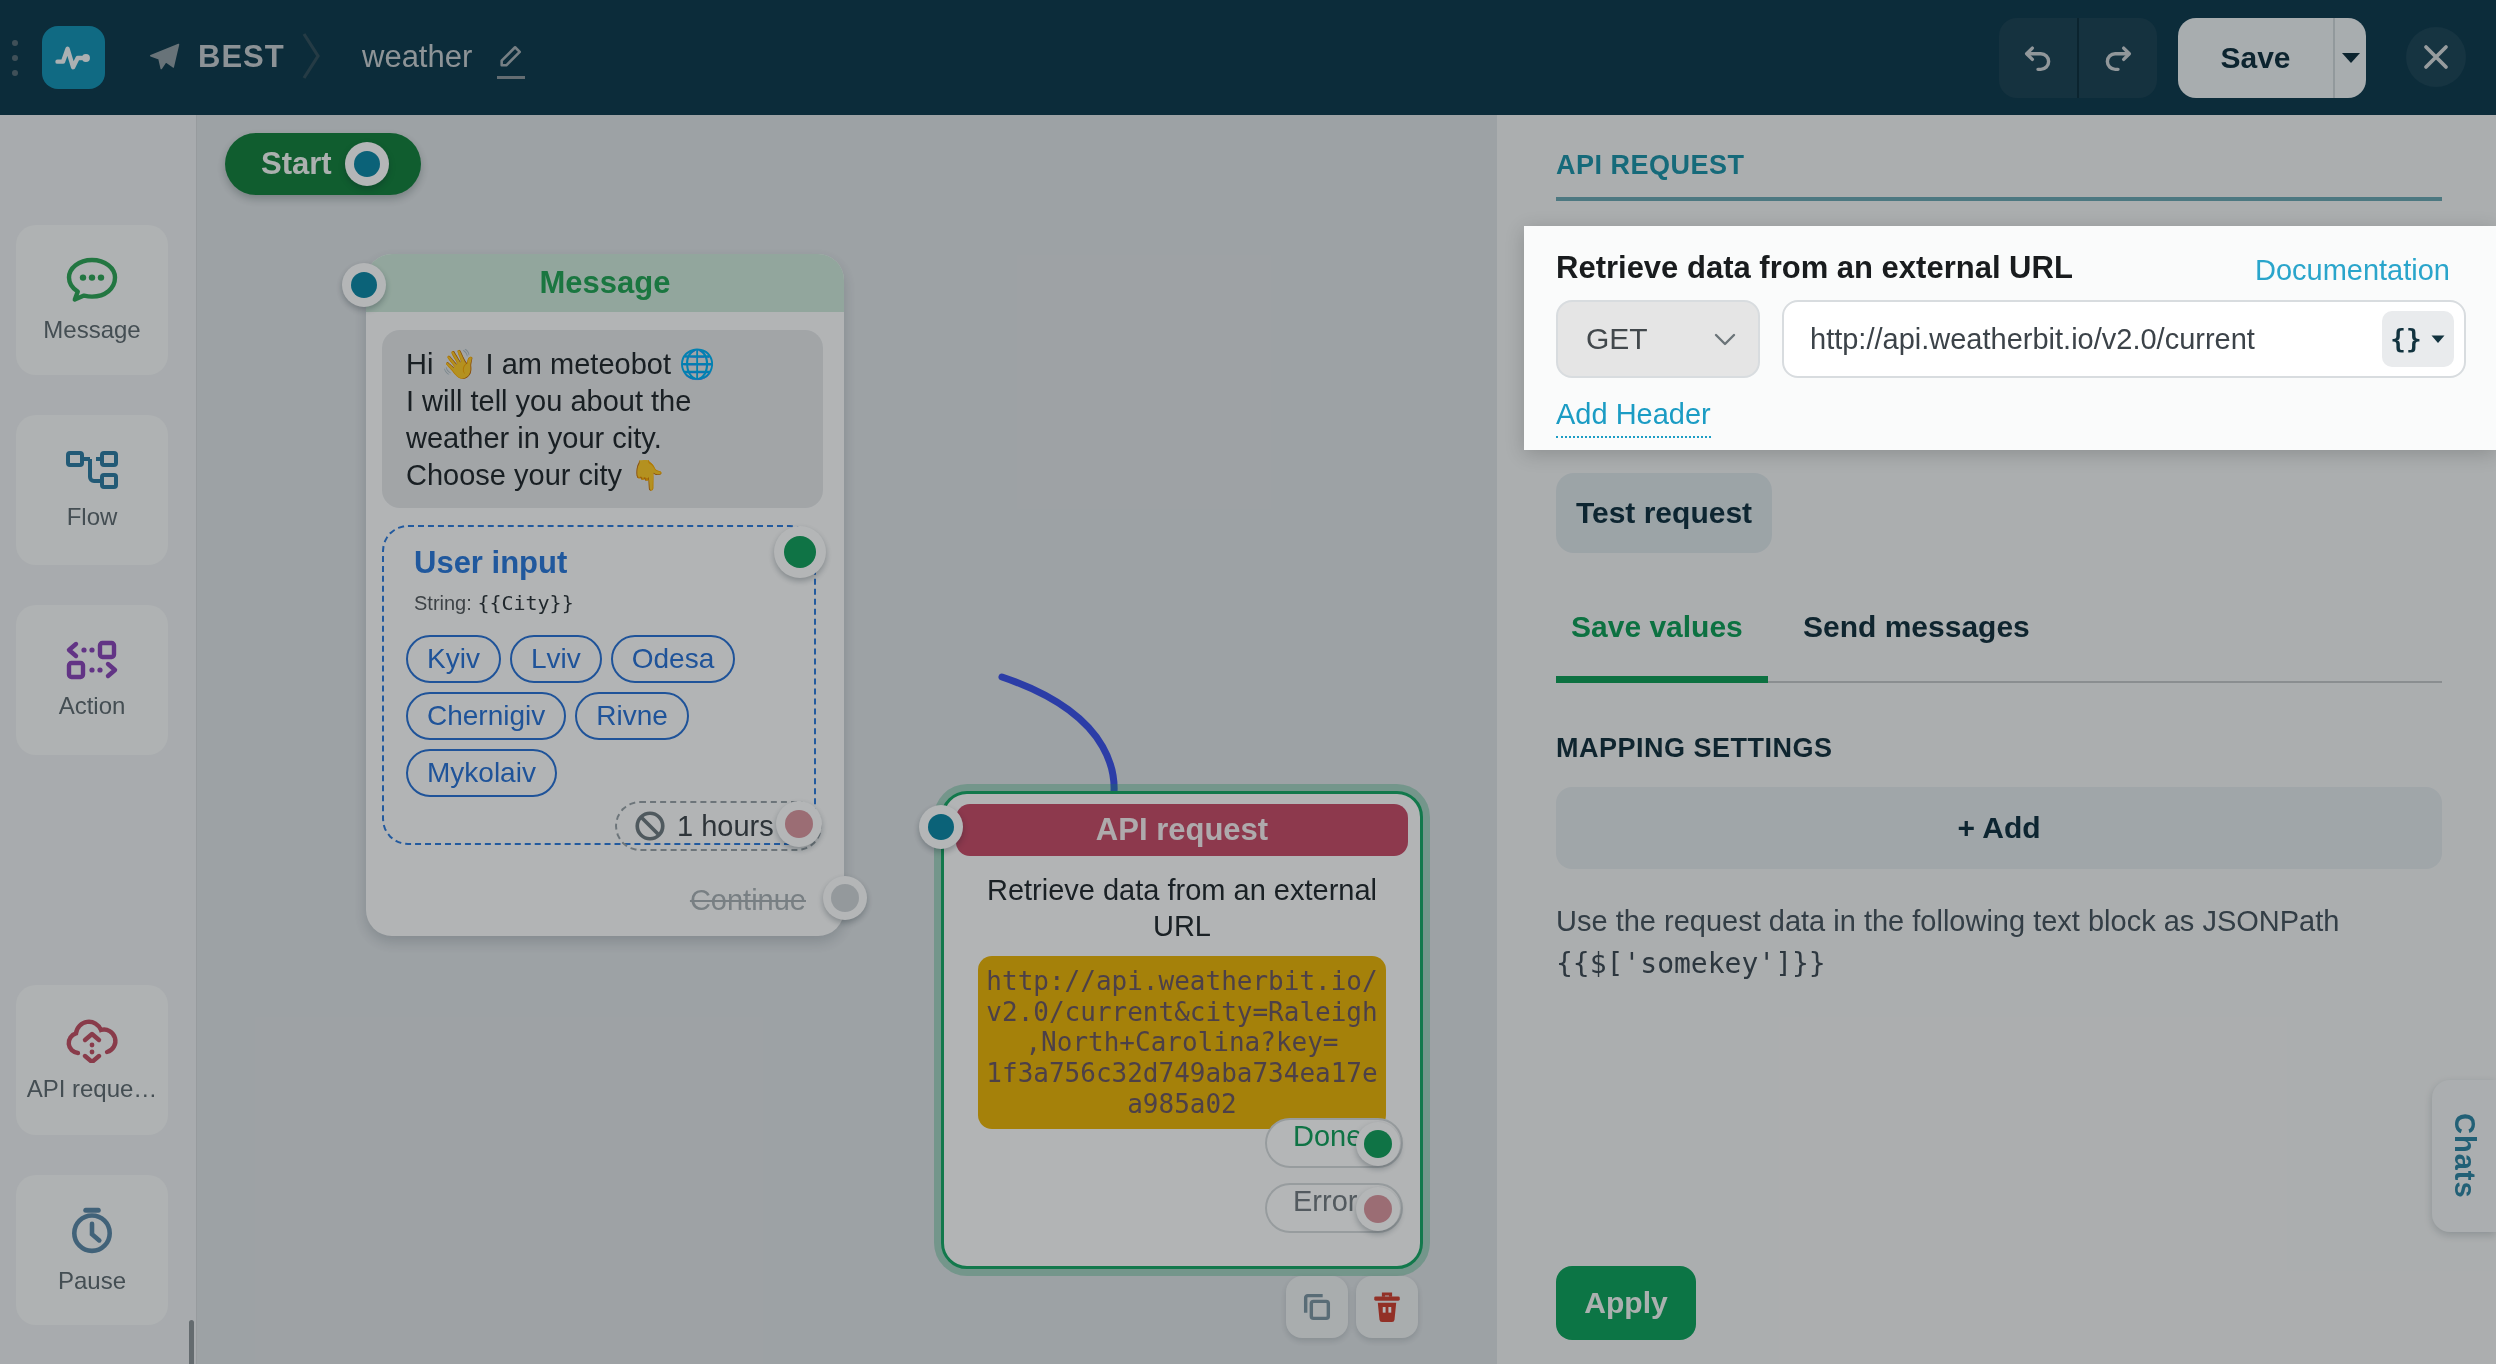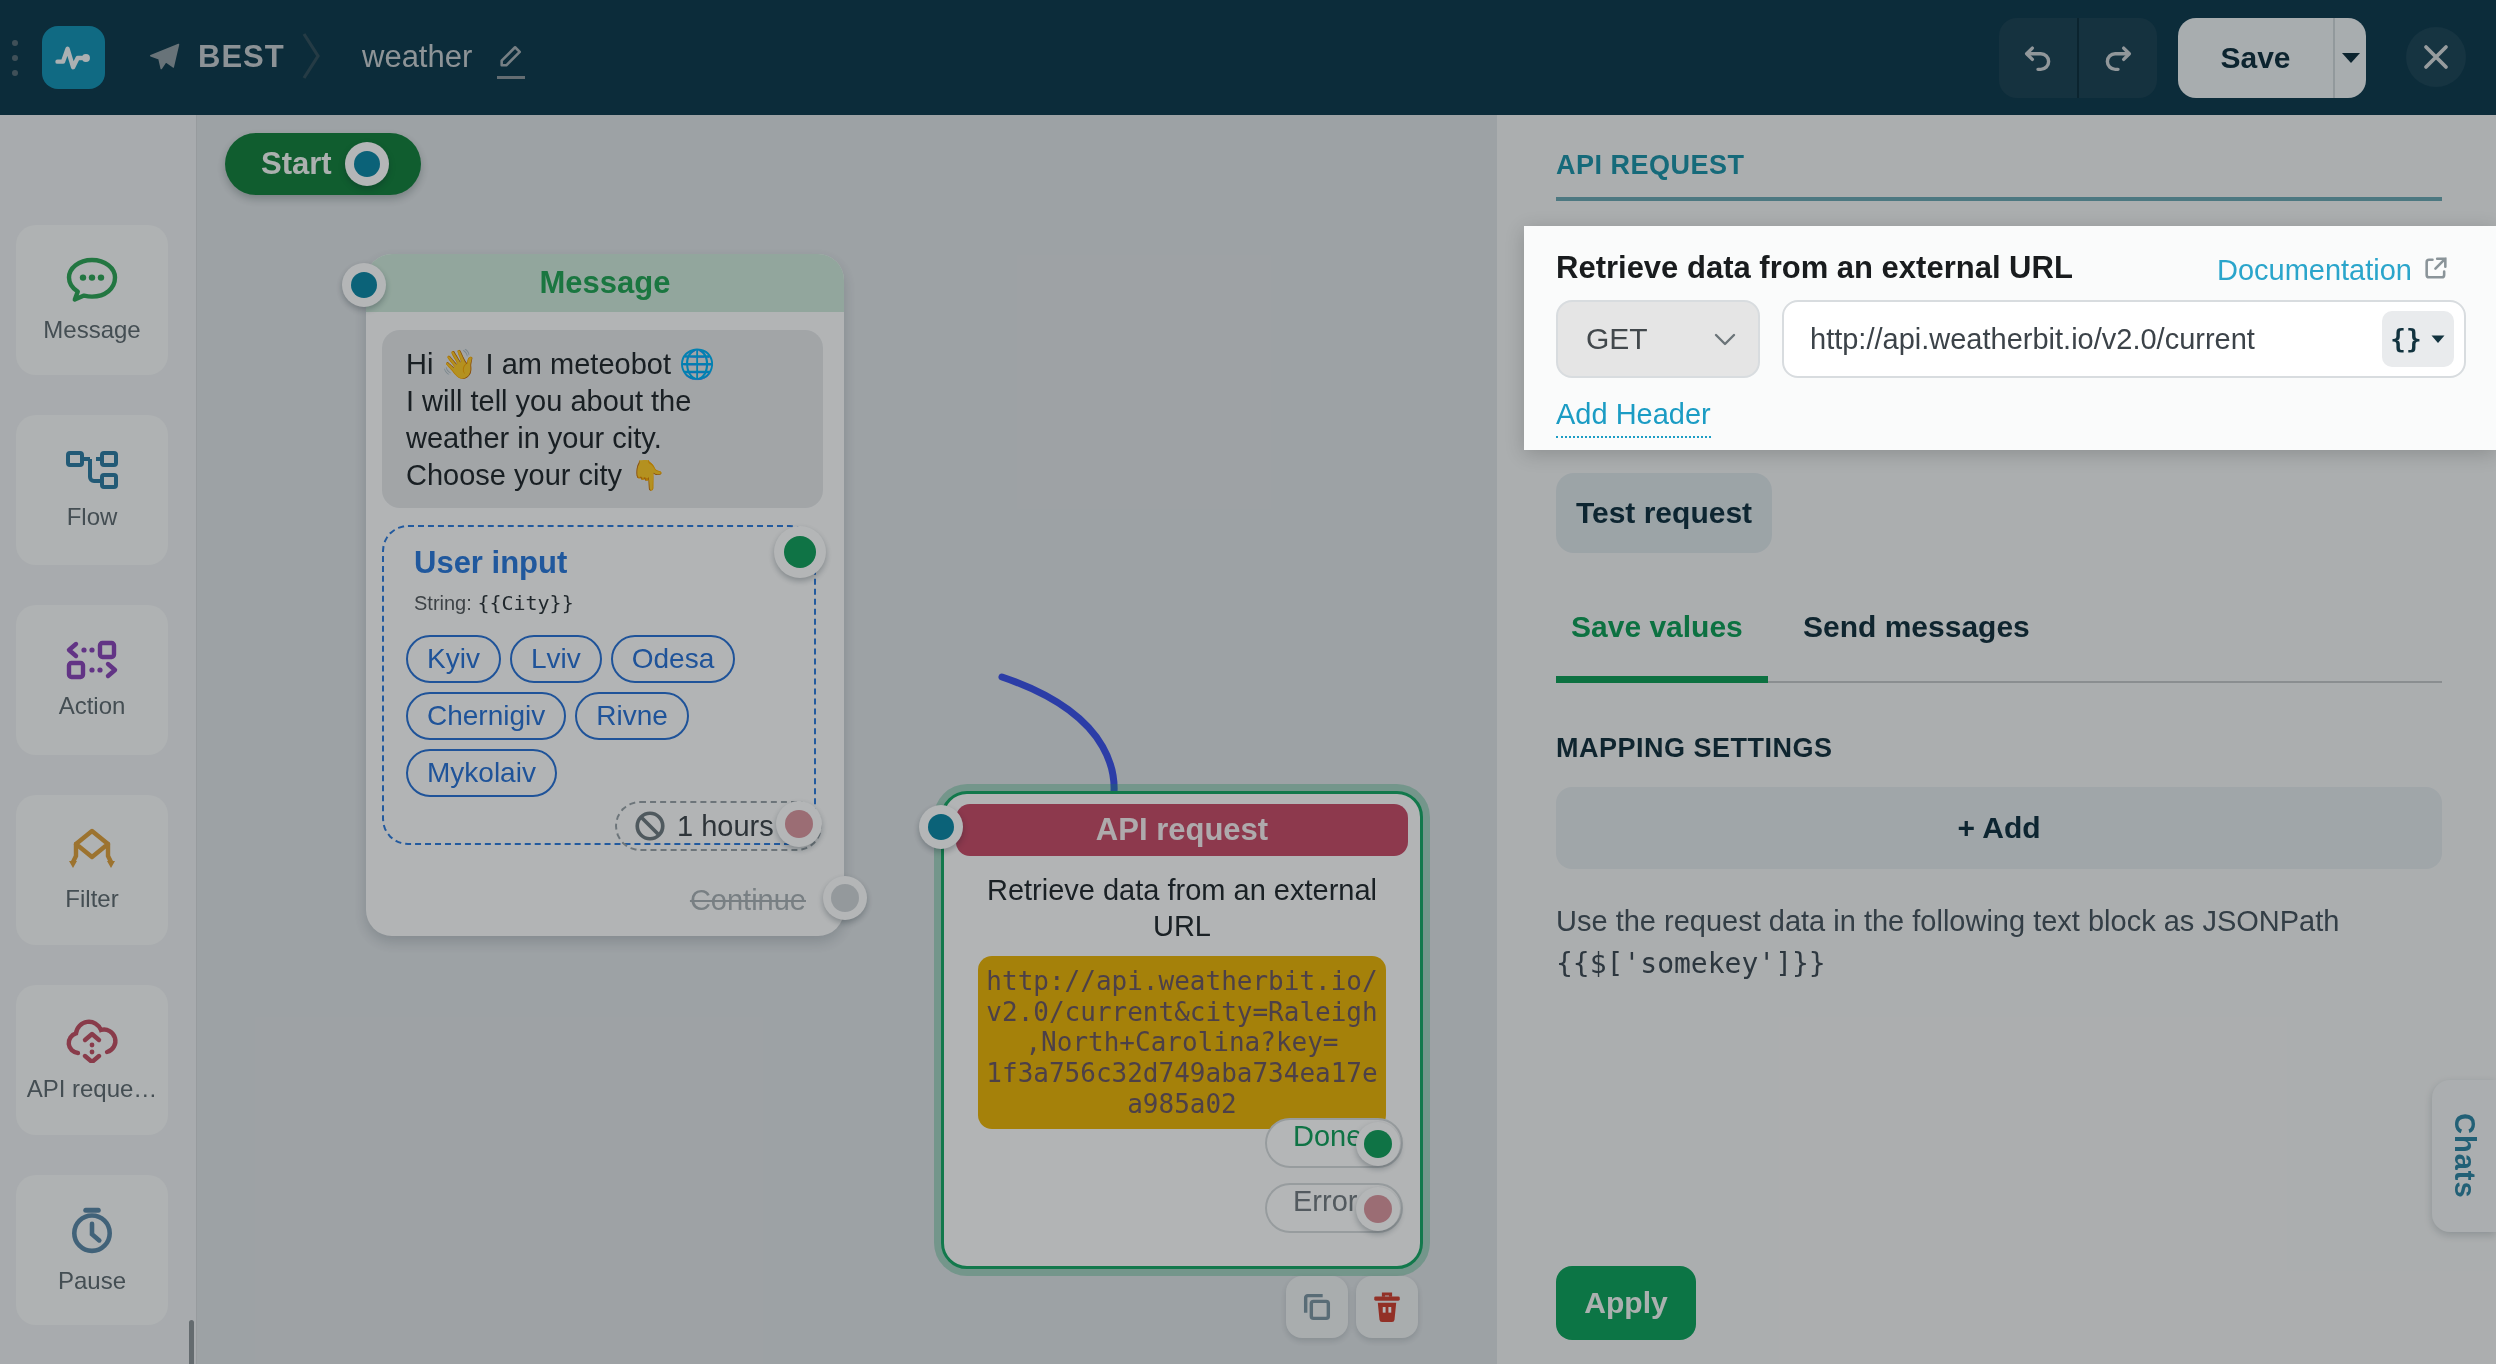--- a/index.html
+++ b/index.html
@@ -100,21 +100,21 @@
            display:flex;align-items:center;justify-content:center;font-size:30px;font-weight:bold;color:#10303f;}
   #hint1{position:absolute;left:59px;top:790px;width:900px;font-size:29px;color:#47545e;}
   #hint2{position:absolute;left:59px;top:832px;font-size:28px;color:#3e4a54;}
   #apply-btn{position:absolute;left:59px;top:1151px;width:140px;height:74px;border-radius:16px;background:#0fa35c;
              display:flex;align-items:center;justify-content:center;font-size:30px;font-weight:bold;color:#f2f7f4;}
 
   
   #spotlight{position:absolute;left:1524px;top:226px;width:972px;height:224px;background:#fafbfb;z-index:60;
              box-shadow:0 4px 18px rgba(0,0,0,.18);}
   #sec-title{position:absolute;left:32px;top:24px;font-size:31px;font-weight:bold;color:#191c1e;}
-  #doc-link{position:absolute;right:46px;top:28px;font-size:29px;color:#2aa5cb;display:flex;align-items:flex-start;gap:10px;}
+  #doc-link{position:absolute;right:46px;top:28px;font-size:29px;color:#2aa5cb;display:flex;align-items:center;gap:10px;flex-direction:column;}
   #method-select{position:absolute;left:32px;top:74px;width:204px;height:78px;border:2px solid #d8dcdf;border-radius:16px;
                  box-sizing:border-box;background:#e5e5e5;display:flex;align-items:center;justify-content:space-between;
                  padding:0 22px 0 28px;font-size:30px;color:#42484c;}
   #url-input-wrap{position:absolute;left:258px;top:74px;width:684px;height:78px;border:2px solid #d8dcdf;border-radius:16px;
                   box-sizing:border-box;background:#fff;display:flex;align-items:center;overflow:hidden;}
   #url-input{flex:1;border:0;outline:none;font-size:29px;color:#3c4349;padding:0 0 0 26px;background:transparent;
              font-family:"Liberation Sans",sans-serif;min-width:0;}
   #var-badge{flex:0 0 auto;margin-right:10px;width:72px;height:56px;border-radius:10px;background:#e9ebed;
              display:flex;align-items:center;justify-content:center;gap:8px;color:#12333f;}
   #var-badge .curly{font-size:26px;font-weight:bold;}
@@ -272,28 +272,20 @@
         <circle cx="10" cy="5" r="1.3" fill="#8a46b8"></circle>
           <circle cx="14" cy="5" r="1.3" fill="#8a46b8"></circle>
         <rect x="18" y="1.5" width="7" height="7" rx="1.2" fill="none" stroke="#8a46b8" stroke-width="2.2"></rect>
         <rect x="2.5" y="11.5" width="7" height="7" rx="1.2" fill="none" stroke="#8a46b8" stroke-width="2.2"></rect>
         <circle cx="14" cy="15" r="1.3" fill="#8a46b8"></circle>
           <circle cx="18" cy="15" r="1.3" fill="#8a46b8"></circle>
         <path d="M22 12 L25.5 15 L22 18" fill="none" stroke="#8a46b8" stroke-width="2.2" stroke-linecap="round" stroke-linejoin="round"></path>
       </svg>
       <span class="side-label">Action</span>
     </div>
-    <div class="side-card" style="top:680px;">
-      <svg width="56" height="46" viewBox="0 0 28 23">
-        <path d="M14 2 L22 8.5 L14 15 L6 8.5 Z" fill="none" stroke="#dd9f3d" stroke-width="2.2" stroke-linejoin="round"></path>
-        <path d="M6 8.5 v6 l-1.5 3 M22 8.5 v6 l1.5 3" fill="none" stroke="#dd9f3d" stroke-width="2.2" stroke-linecap="round"></path>
-        <path d="M2.5 17 l2 3.5 l2 -3.5 Z M21.5 17 l2 3.5 l2 -3.5 Z" fill="#dd9f3d"></path>
-      </svg>
-      <span class="side-label">Filter</span>
-    </div>
     <div class="side-card" style="top:870px;">
       <svg width="56" height="46" viewBox="0 0 28 23">
         <path d="M7 18 a5 5 0 0 1 -1 -9.8 A6.5 6.5 0 0 1 18.5 6.5 A5.5 5.5 0 0 1 21.5 17.5" fill="none" stroke="#c25064" stroke-width="2.2" stroke-linecap="round"></path>
         <path d="M10.5 11.5 L14 8.5 L17.5 11.5" fill="none" stroke="#c25064" stroke-width="2.2" stroke-linecap="round" stroke-linejoin="round"></path>
         <circle cx="14" cy="14" r="1.2" fill="#c25064"></circle>
           <circle cx="14" cy="17.5" r="1.2" fill="#c25064"></circle>
         <path d="M10.5 19.5 L14 22.5 L17.5 19.5" fill="none" stroke="#c25064" stroke-width="2.2" stroke-linecap="round" stroke-linejoin="round"></path>
       </svg>
       <span class="side-label">API reque…</span>
     </div>

